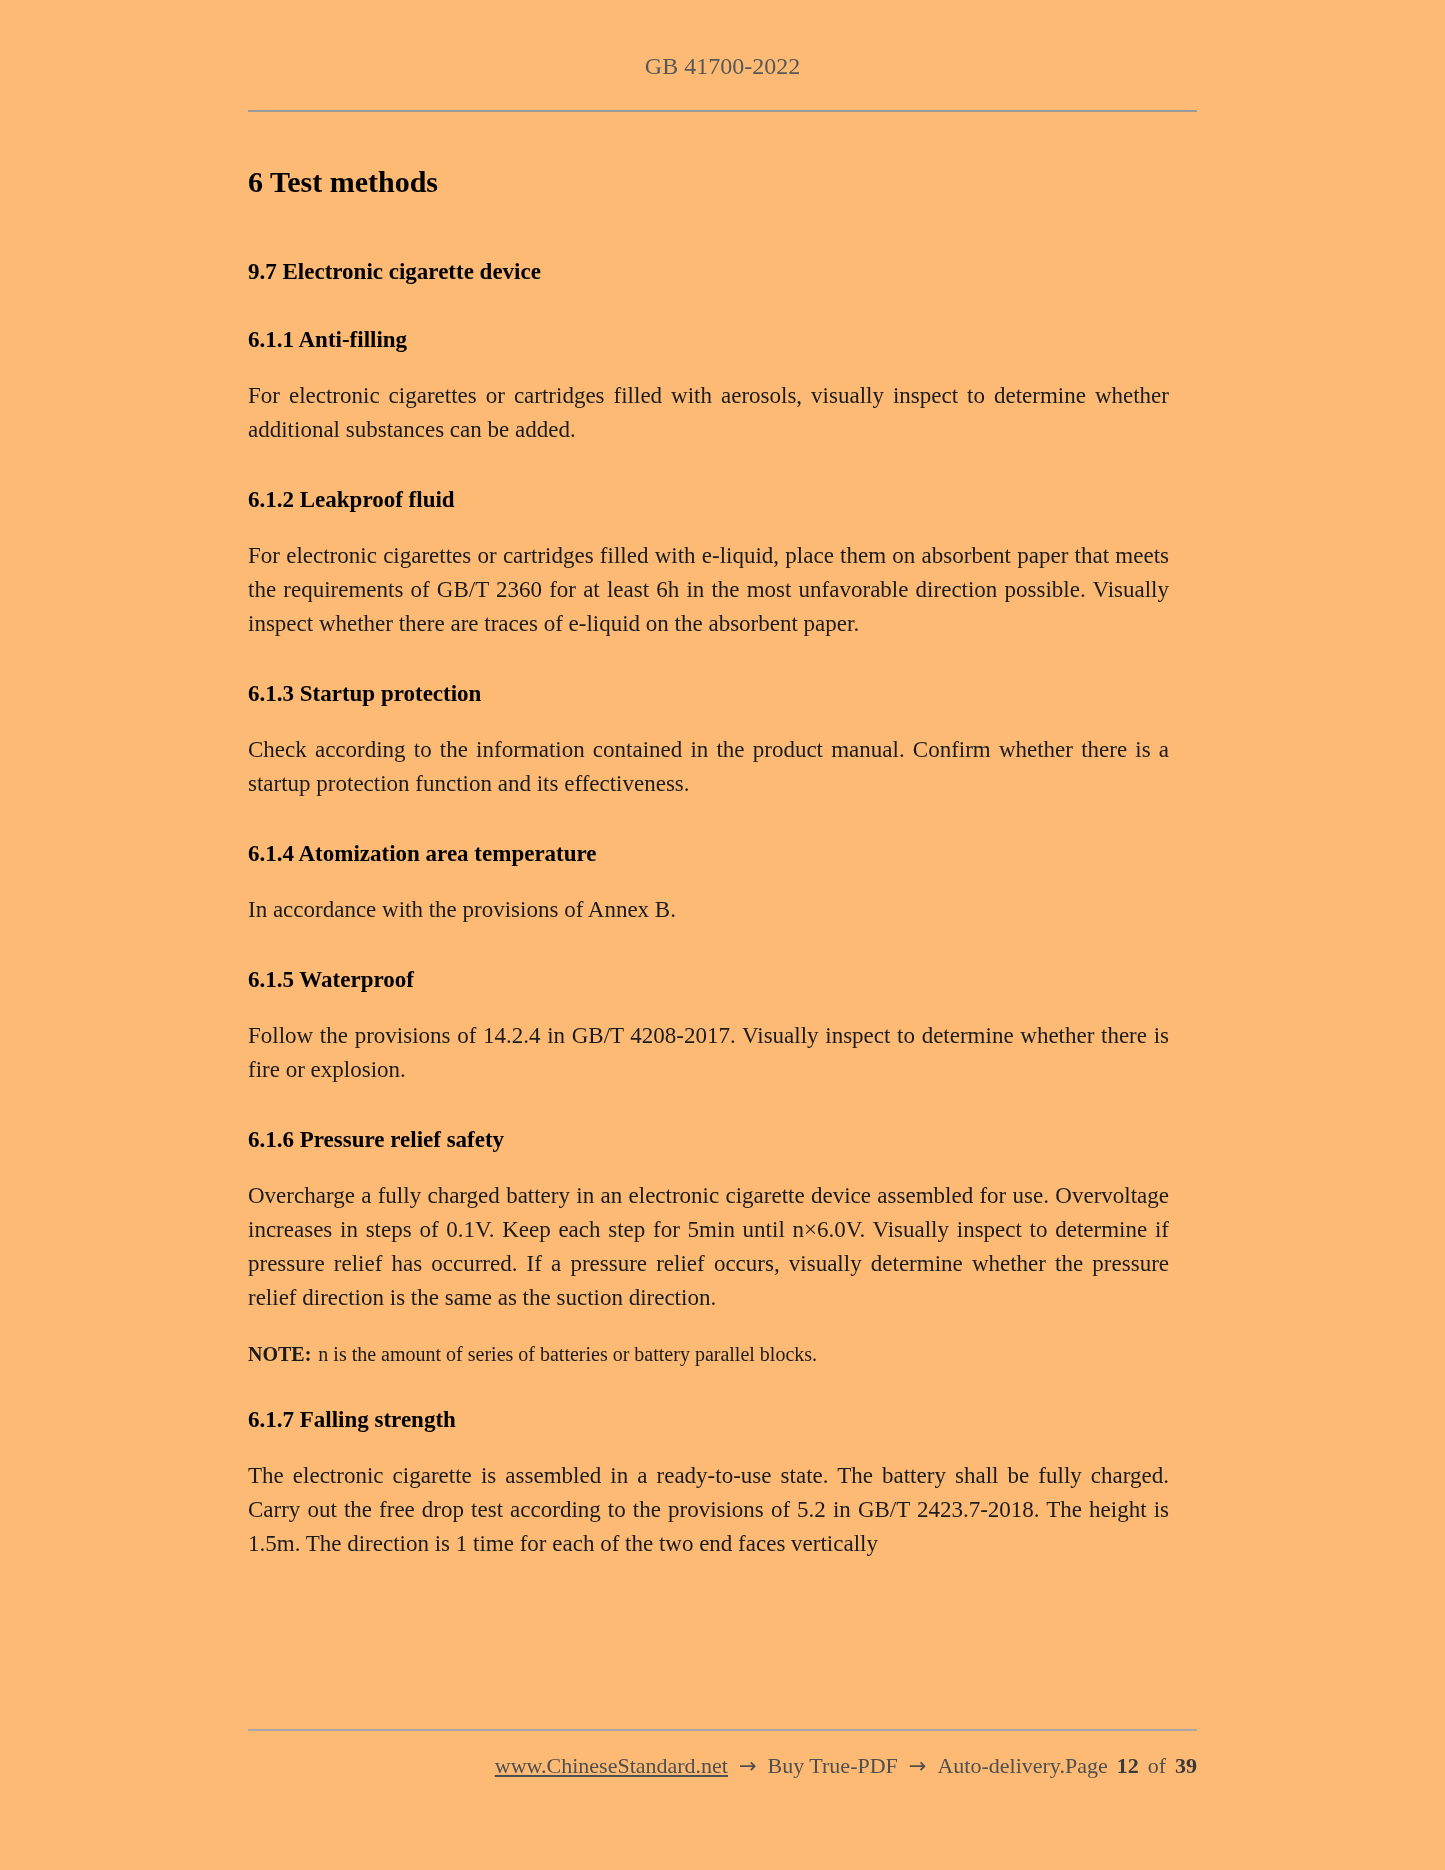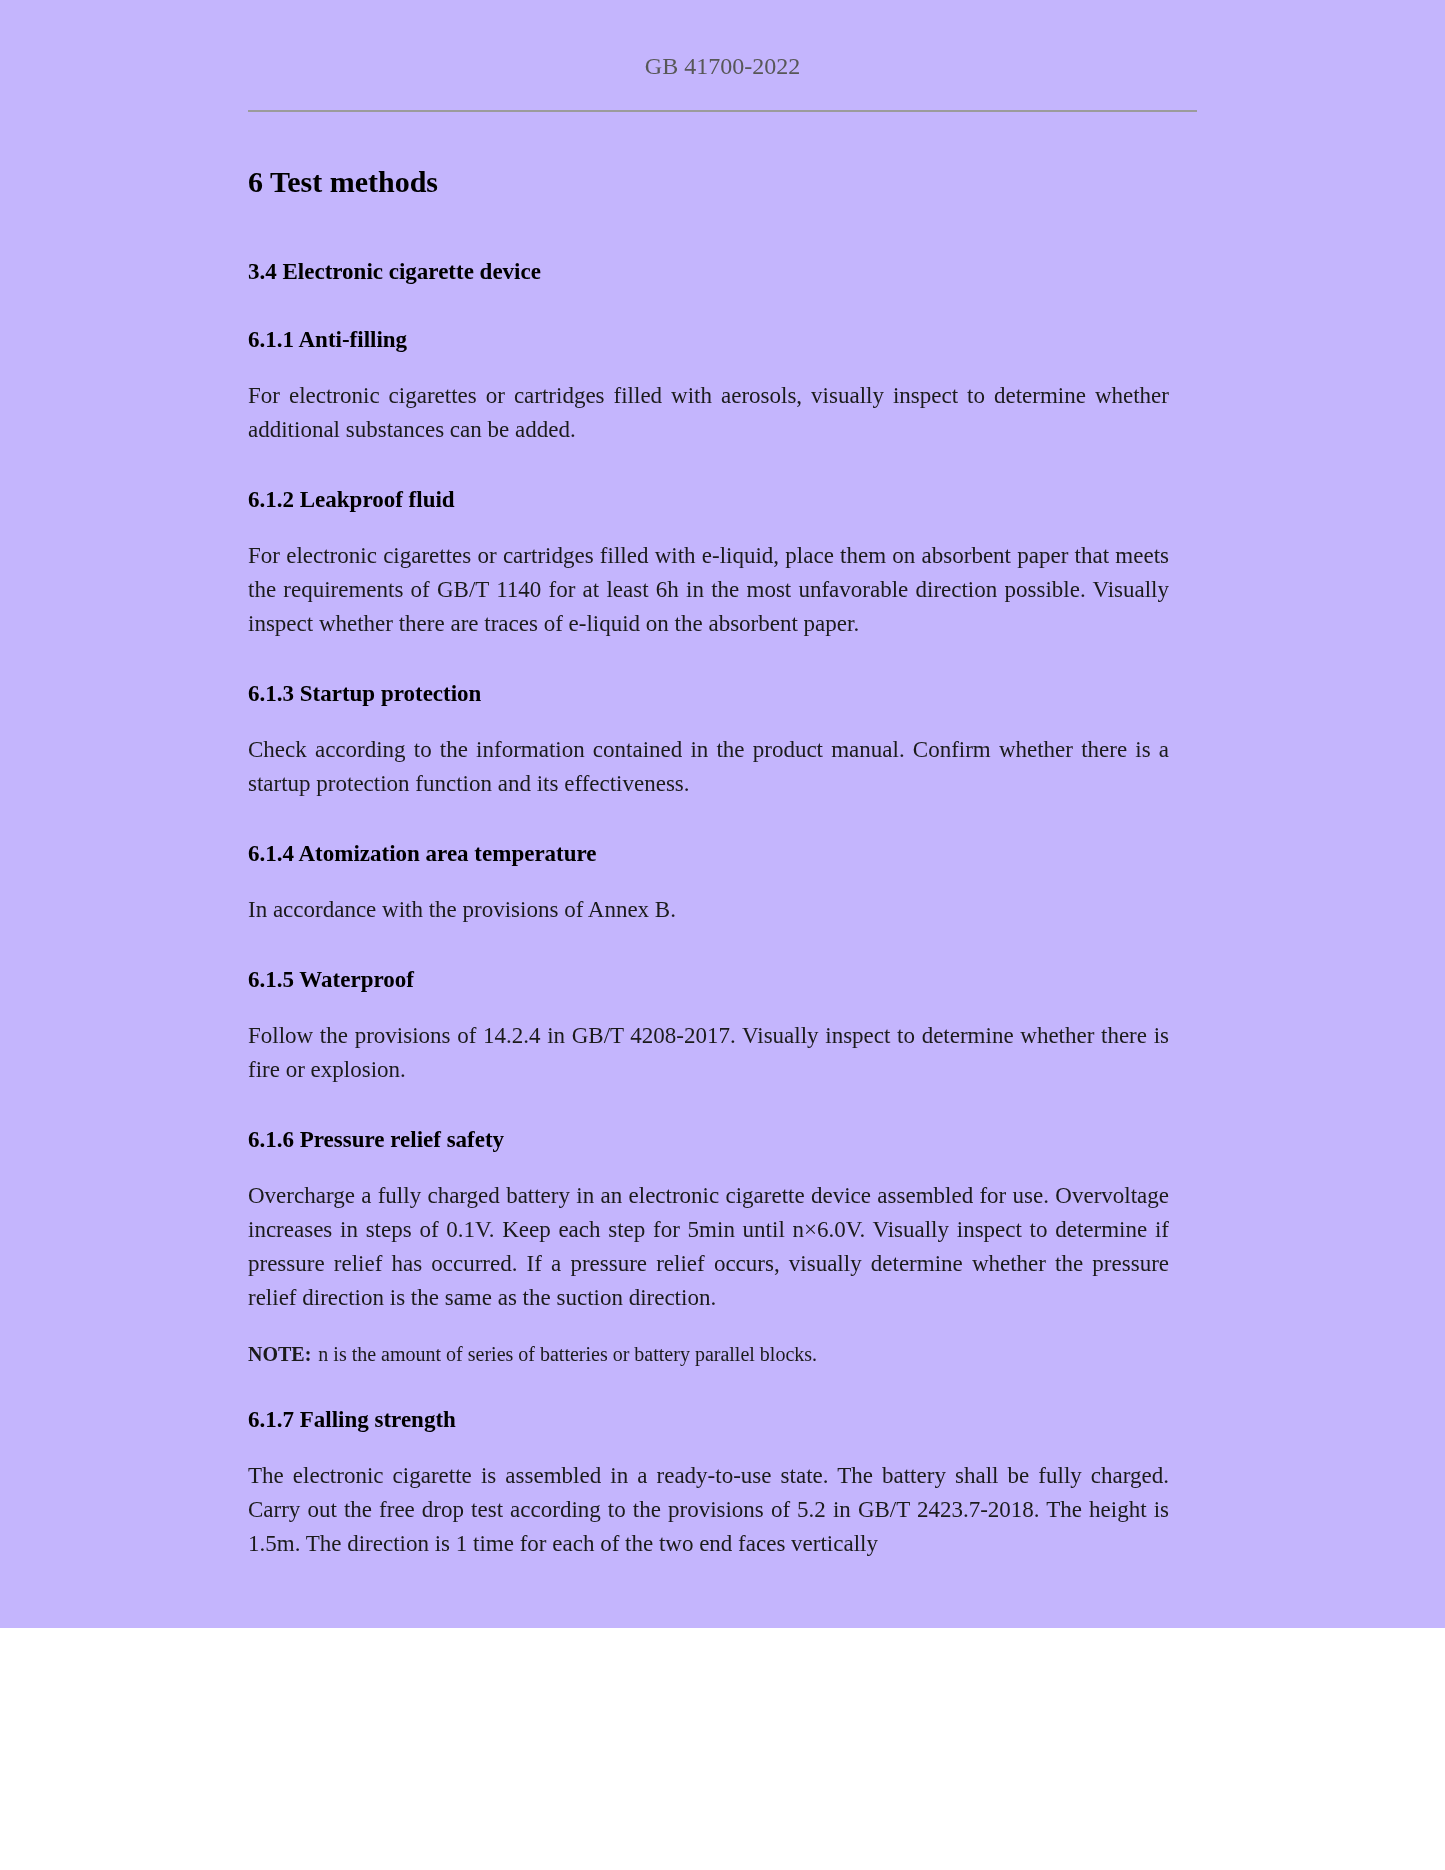--- a/index.html
+++ b/index.html
@@ -3,22 +3,22 @@
 <meta charset="utf-8">
 <style>
   html, body {
     margin: 0;
     padding: 0;
     background: #ffffff;
   }
   .page {
     position: relative;
     width: 1445px;
-    height: 1628px;
-    background: #c4b5fd;
+    height: 1870px;
+    background: #fdba74;
     font-family: "Liberation Serif", "DejaVu Serif", serif;
     color: #1b1b1b;
     overflow: hidden;
   }
   .running-header {
     padding-top: 52px;
     text-align: center;
     font-size: 24px;
     line-height: 28px;
     color: #575757;
@@ -117,27 +117,27 @@
 
 <div class="page">
 
   <div class="running-header">
     <span>GB 41700-2022</span>
   </div>
   <div class="rule header-rule"></div>
 
   <div class="content">
     <div class="h1">6 Test methods</div>
-    <div class="h2">3.4 Electronic cigarette device</div>
+    <div class="h2">9.7 Electronic cigarette device</div>
 
     <div class="h3">6.1.1 Anti-filling</div>
     <p class="body-p">For electronic cigarettes or cartridges filled with aerosols, visually inspect to determine whether additional substances can be added.</p>
 
     <div class="h3">6.1.2 Leakproof fluid</div>
-    <p class="body-p">For electronic cigarettes or cartridges filled with e-liquid, place them on absorbent paper that meets the requirements of GB/T 1140 for at least 6h in the most unfavorable direction possible. Visually inspect whether there are traces of e-liquid on the absorbent paper.</p>
+    <p class="body-p">For electronic cigarettes or cartridges filled with e-liquid, place them on absorbent paper that meets the requirements of GB/T 2360 for at least 6h in the most unfavorable direction possible. Visually inspect whether there are traces of e-liquid on the absorbent paper.</p>
 
     <div class="h3">6.1.3 Startup protection</div>
     <p class="body-p">Check according to the information contained in the product manual. Confirm whether there is a startup protection function and its effectiveness.</p>
 
     <div class="h3">6.1.4 Atomization area temperature</div>
     <p class="body-p">In accordance with the provisions of Annex B.</p>
 
     <div class="h3">6.1.5 Waterproof</div>
     <p class="body-p">Follow the provisions of 14.2.4 in GB/T 4208-2017. Visually inspect to determine whether there is fire or explosion.</p>
 

